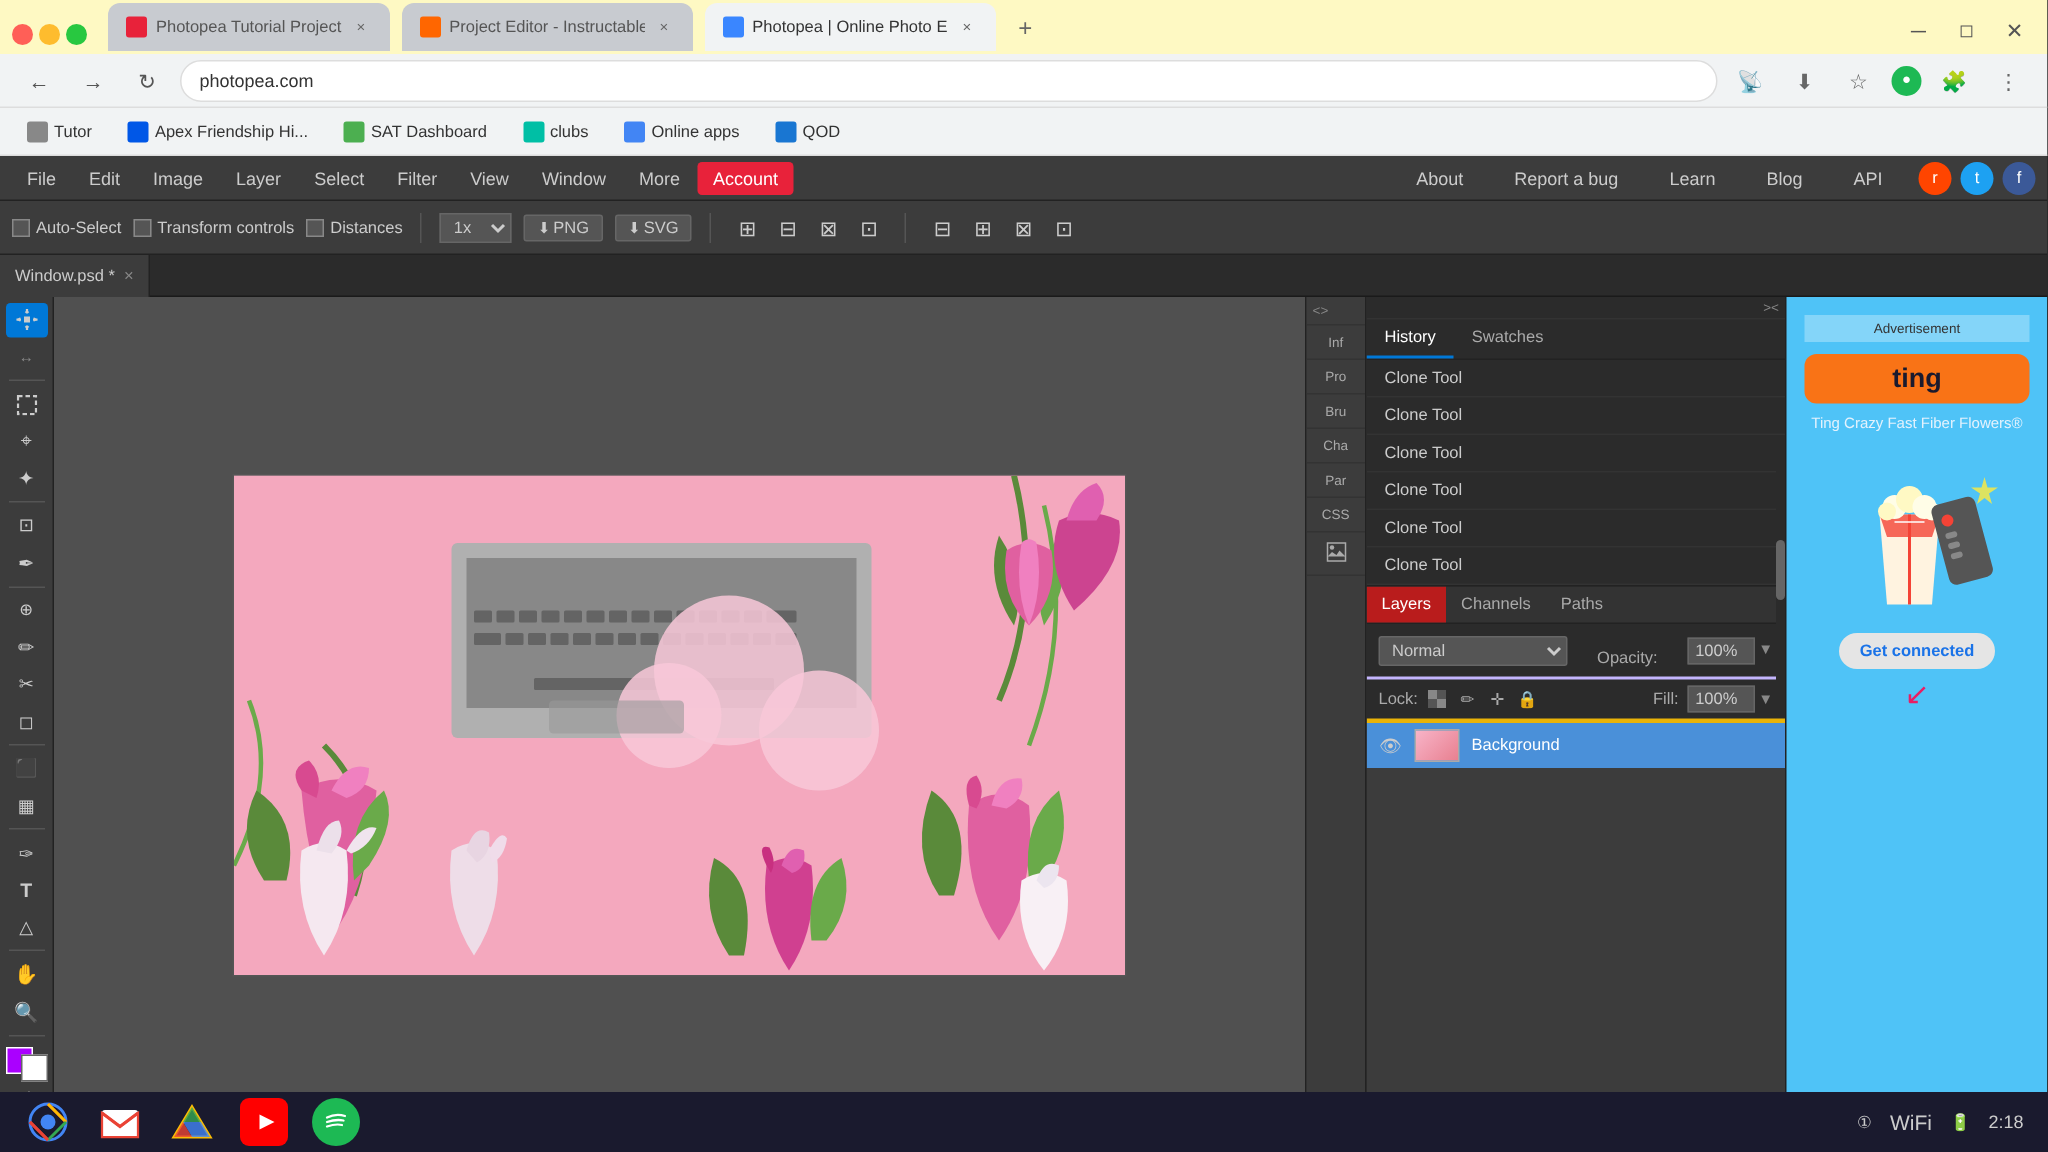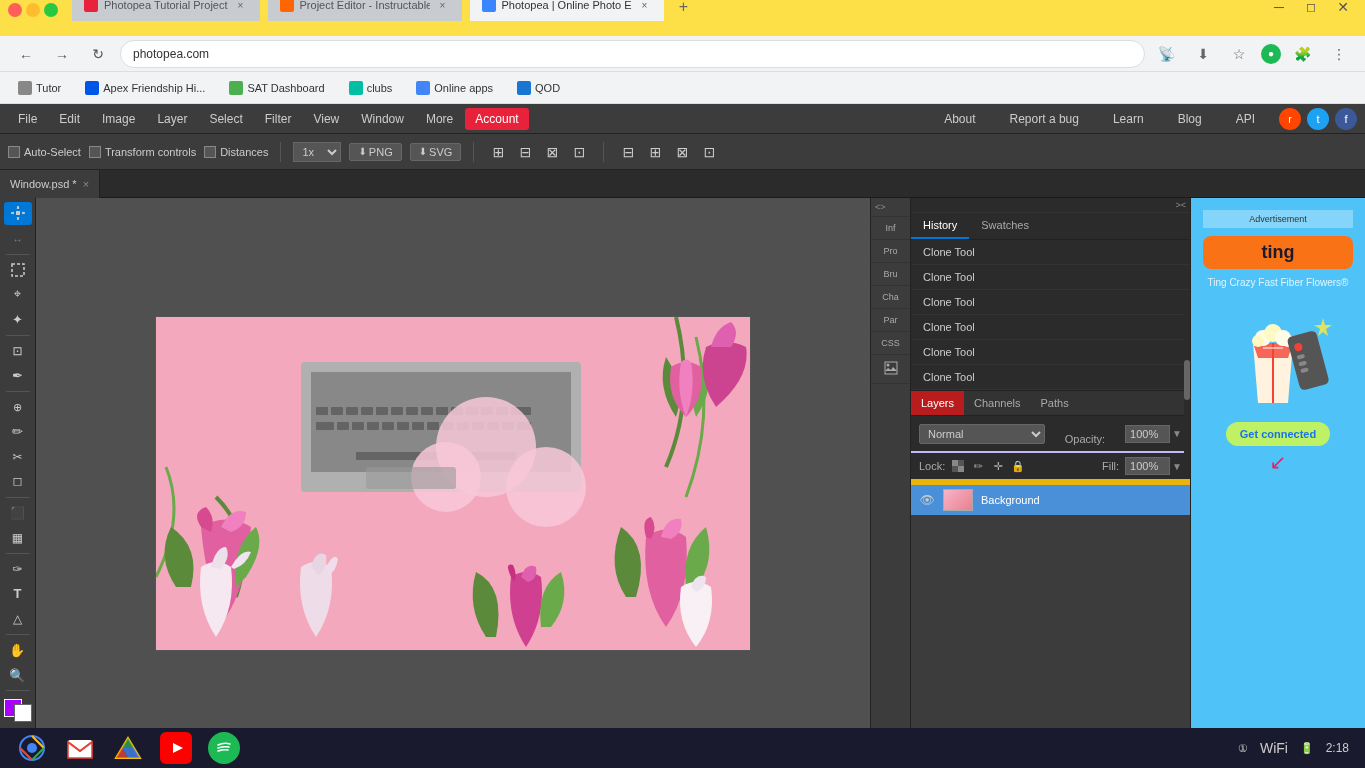--- a/index.html
+++ b/index.html
@@ -71,41 +71,41 @@
     
     .history-list { flex: 1; overflow-y: auto; }
     .history-item { padding: 6px 12px; font-size: 11px; color: #ccc; border-bottom: 1px solid #333; cursor: pointer; }
     .layers-tabs { display: flex; background: #333; border-bottom: 1px solid #222; }
     .layers-tab { padding: 6px 10px; font-size: 11px; color: #aaa; cursor: pointer; }
     .layers-tab.active { color: white; background: #b91c1c; }
     .layers-controls { display: flex; align-items: center; gap: 20px; padding: 6px 8px; border-bottom: 2px solid #c4b5fd; }
     .blend-select { background: #555; border: 1px solid #666; color: #ccc; font-size: 11px; padding: 2px 4px; cursor: pointer; border-radius: 2px; flex: 1; }
     .opacity-label { font-size: 11px; color: #aaa; margin-top: 11px; }
     .opacity-value { background: #555; border: 1px solid #666; color: #ccc; font-size: 11px; padding: 2px 4px; width: 50px; }
-    .layers-lock-row { display: flex; align-items: center; gap: 6px; padding: 4px 8px; border-bottom: 6px solid #eab308; font-size: 11px; color: #aaa; }
+    .layers-lock-row { display: flex; align-items: center; gap: 6px; padding: 4px 8px; border-bottom: 3px solid #eab308; font-size: 11px; color: #aaa; }
     .lock-icon { width: 14px; height: 14px; display: flex; align-items: center; justify-content: center; font-size: 11px; cursor: pointer; }
     .layer-item { display: flex; align-items: center; gap: 8px; padding: 4px 8px; cursor: pointer; background: #4a90d9; }
     .layer-vis { width: 16px; height: 16px; display: flex; align-items: center; justify-content: center; font-size: 12px; cursor: pointer; }
     .layer-thumb { width: 30px; height: 22px; border: 1px solid #888; background: #f8b4c8; flex-shrink: 0; }
     .layer-name { font-size: 11px; color: white; flex: 1; }
     .layers-bottom { display: flex; justify-content: space-between; align-items: center; padding: 4px 8px; border-top: 1px solid #222; }
     .layers-bottom-icon { width: 20px; height: 20px; display: flex; align-items: center; justify-content: center; font-size: 13px; color: #aaa; cursor: pointer; }
 
     
     .taskbar { background: #1a1a2e; height: 40px; display: flex; align-items: center; justify-content: space-between; padding: 0 16px; position: fixed; bottom: 0; left: 0; right: 0; }
     .taskbar-icons { display: flex; gap: 16px; align-items: center; }
     .taskbar-icon { width: 32px; height: 32px; border-radius: 50%; display: flex; align-items: center; justify-content: center; cursor: pointer; }
     .taskbar-right { display: flex; align-items: center; gap: 12px; font-size: 11px; color: #ccc; }
   </style>
 </head>
 <body>
 
 <div style="display:flex; flex-direction:column; width:1365px; height:768px; overflow:hidden;">
 
-  <div class="browser-top" style="height:36px; background:#fde047; display:flex; align-items:flex-end; padding:15px 8px;">
+  <div class="browser-top" style="height:36px; background:#fef9c3; display:flex; align-items:flex-end; padding:2px 8px;">
     <div style="display:flex; align-items:center; gap:4px; margin-right:8px; padding-bottom:4px;">
       <div class="browser-btn close"></div>
       <div class="browser-btn min"></div>
       <div class="browser-btn max"></div>
     </div>
     <div class="tab" style="background:#c8cbd0;">
       <div style="width:14px;height:14px;background:#e8223a;border-radius:2px;flex-shrink:0;"></div>
       <span style="font-size:11px;color:#555;overflow:hidden;white-space:nowrap;max-width:130px;">Photopea Tutorial Project</span>
       <div class="tab-close">×</div>
     </div>
@@ -544,21 +544,21 @@
 
             <rect x="75" y="30" width="30" height="55" rx="5" fill="#555" transform="rotate(-15,90,57)"></rect>
             <circle cx="84" cy="42" r="4" fill="#f44336" transform="rotate(-15,90,57)"></circle>
             <rect x="80" y="50" width="8" height="4" rx="2" fill="#888" transform="rotate(-15,90,57)"></rect>
             <rect x="80" y="57" width="8" height="4" rx="2" fill="#888" transform="rotate(-15,90,57)"></rect>
             <rect x="80" y="64" width="8" height="4" rx="2" fill="#888" transform="rotate(-15,90,57)"></rect>
 
             <polygon points="105,15 107,22 114,22 108,26 110,33 105,29 100,33 102,26 96,22 103,22" fill="#ffeb3b" opacity="0.8"></polygon>
           </svg>
         </div>
-        <div style="background:#bef264;border-radius:20px;padding:6px 14px;font-size:11px;font-weight:bold;color:#1a73e8;cursor:pointer;margin-top:4px;text-align:right;">Get connected</div>
+        <div style="background:#e5e5e5;border-radius:20px;padding:6px 14px;font-size:11px;font-weight:bold;color:#1a73e8;cursor:pointer;margin-top:4px;text-align:right;">Get connected</div>
 
         <div style="font-size:20px;color:#e91e63;margin-top:4px;">↙</div>
       </div>
 
     </div>
   </div>
 </div>
 
 <div class="taskbar">
   <div class="taskbar-icons">

